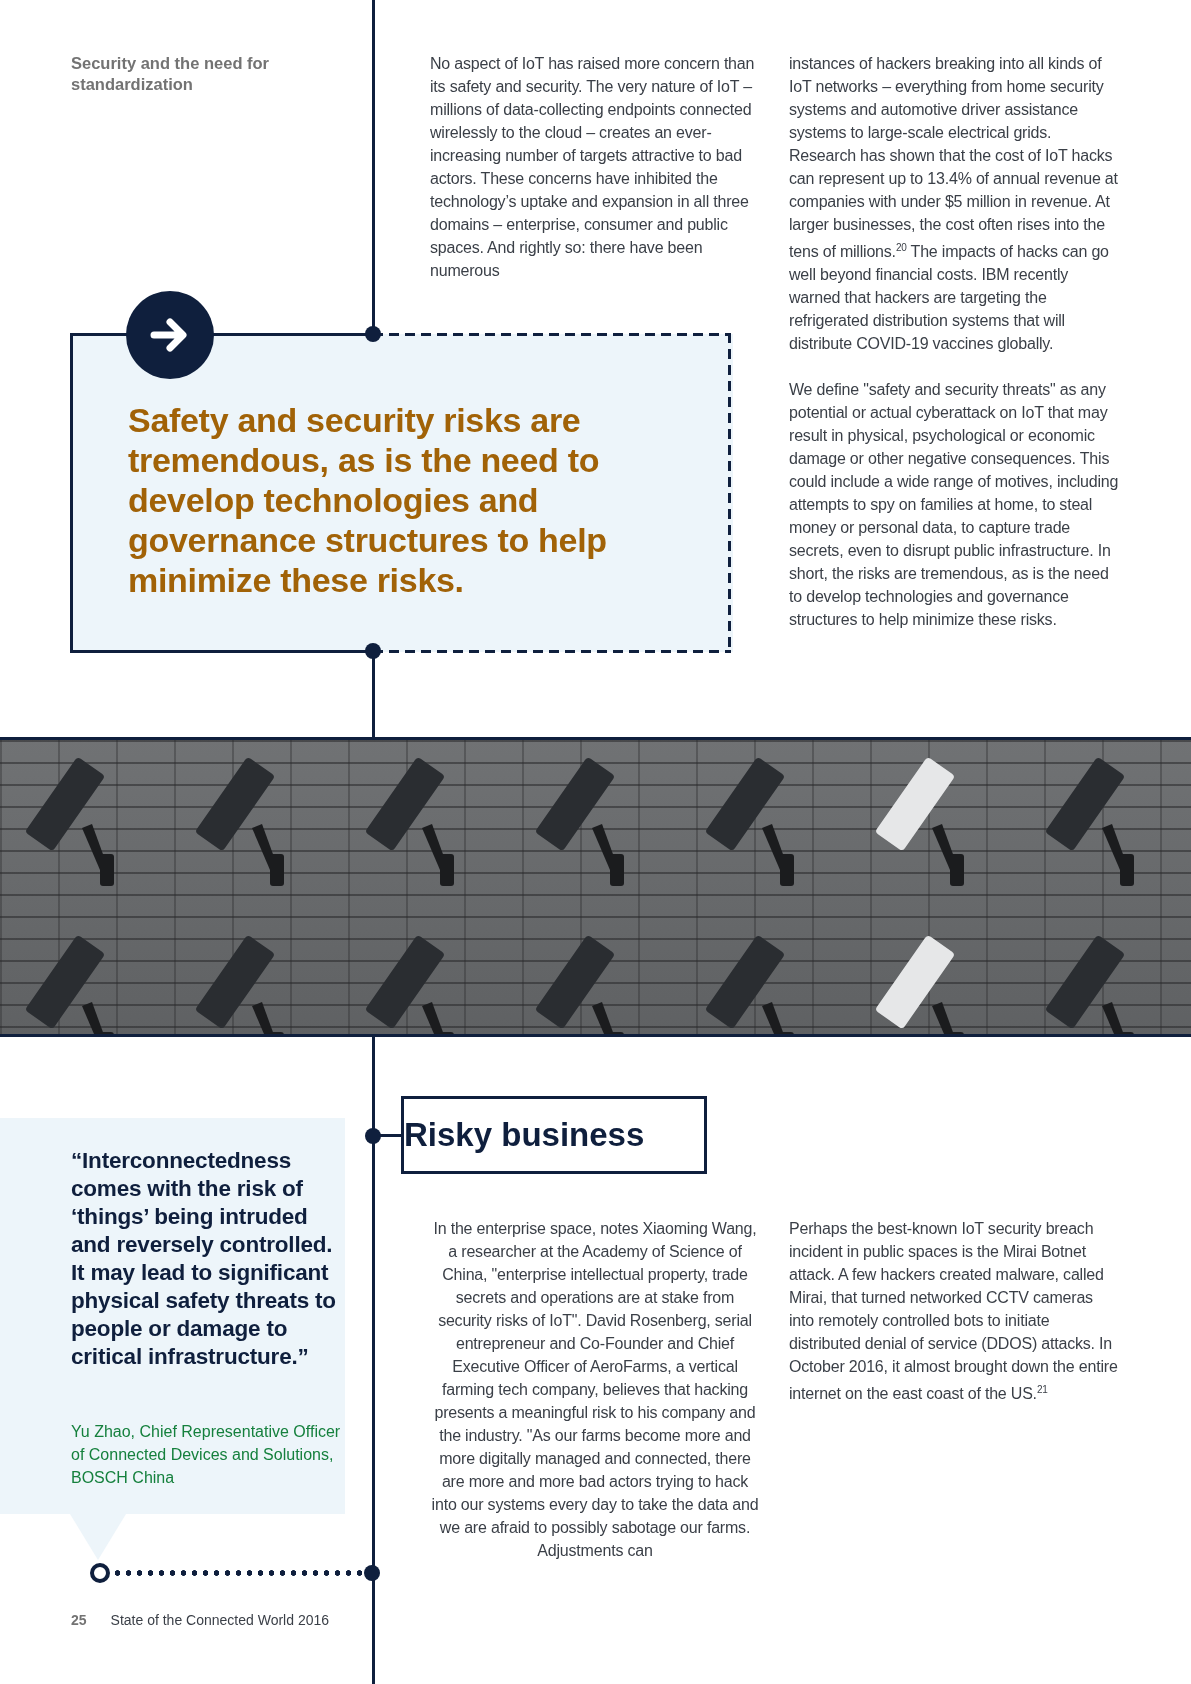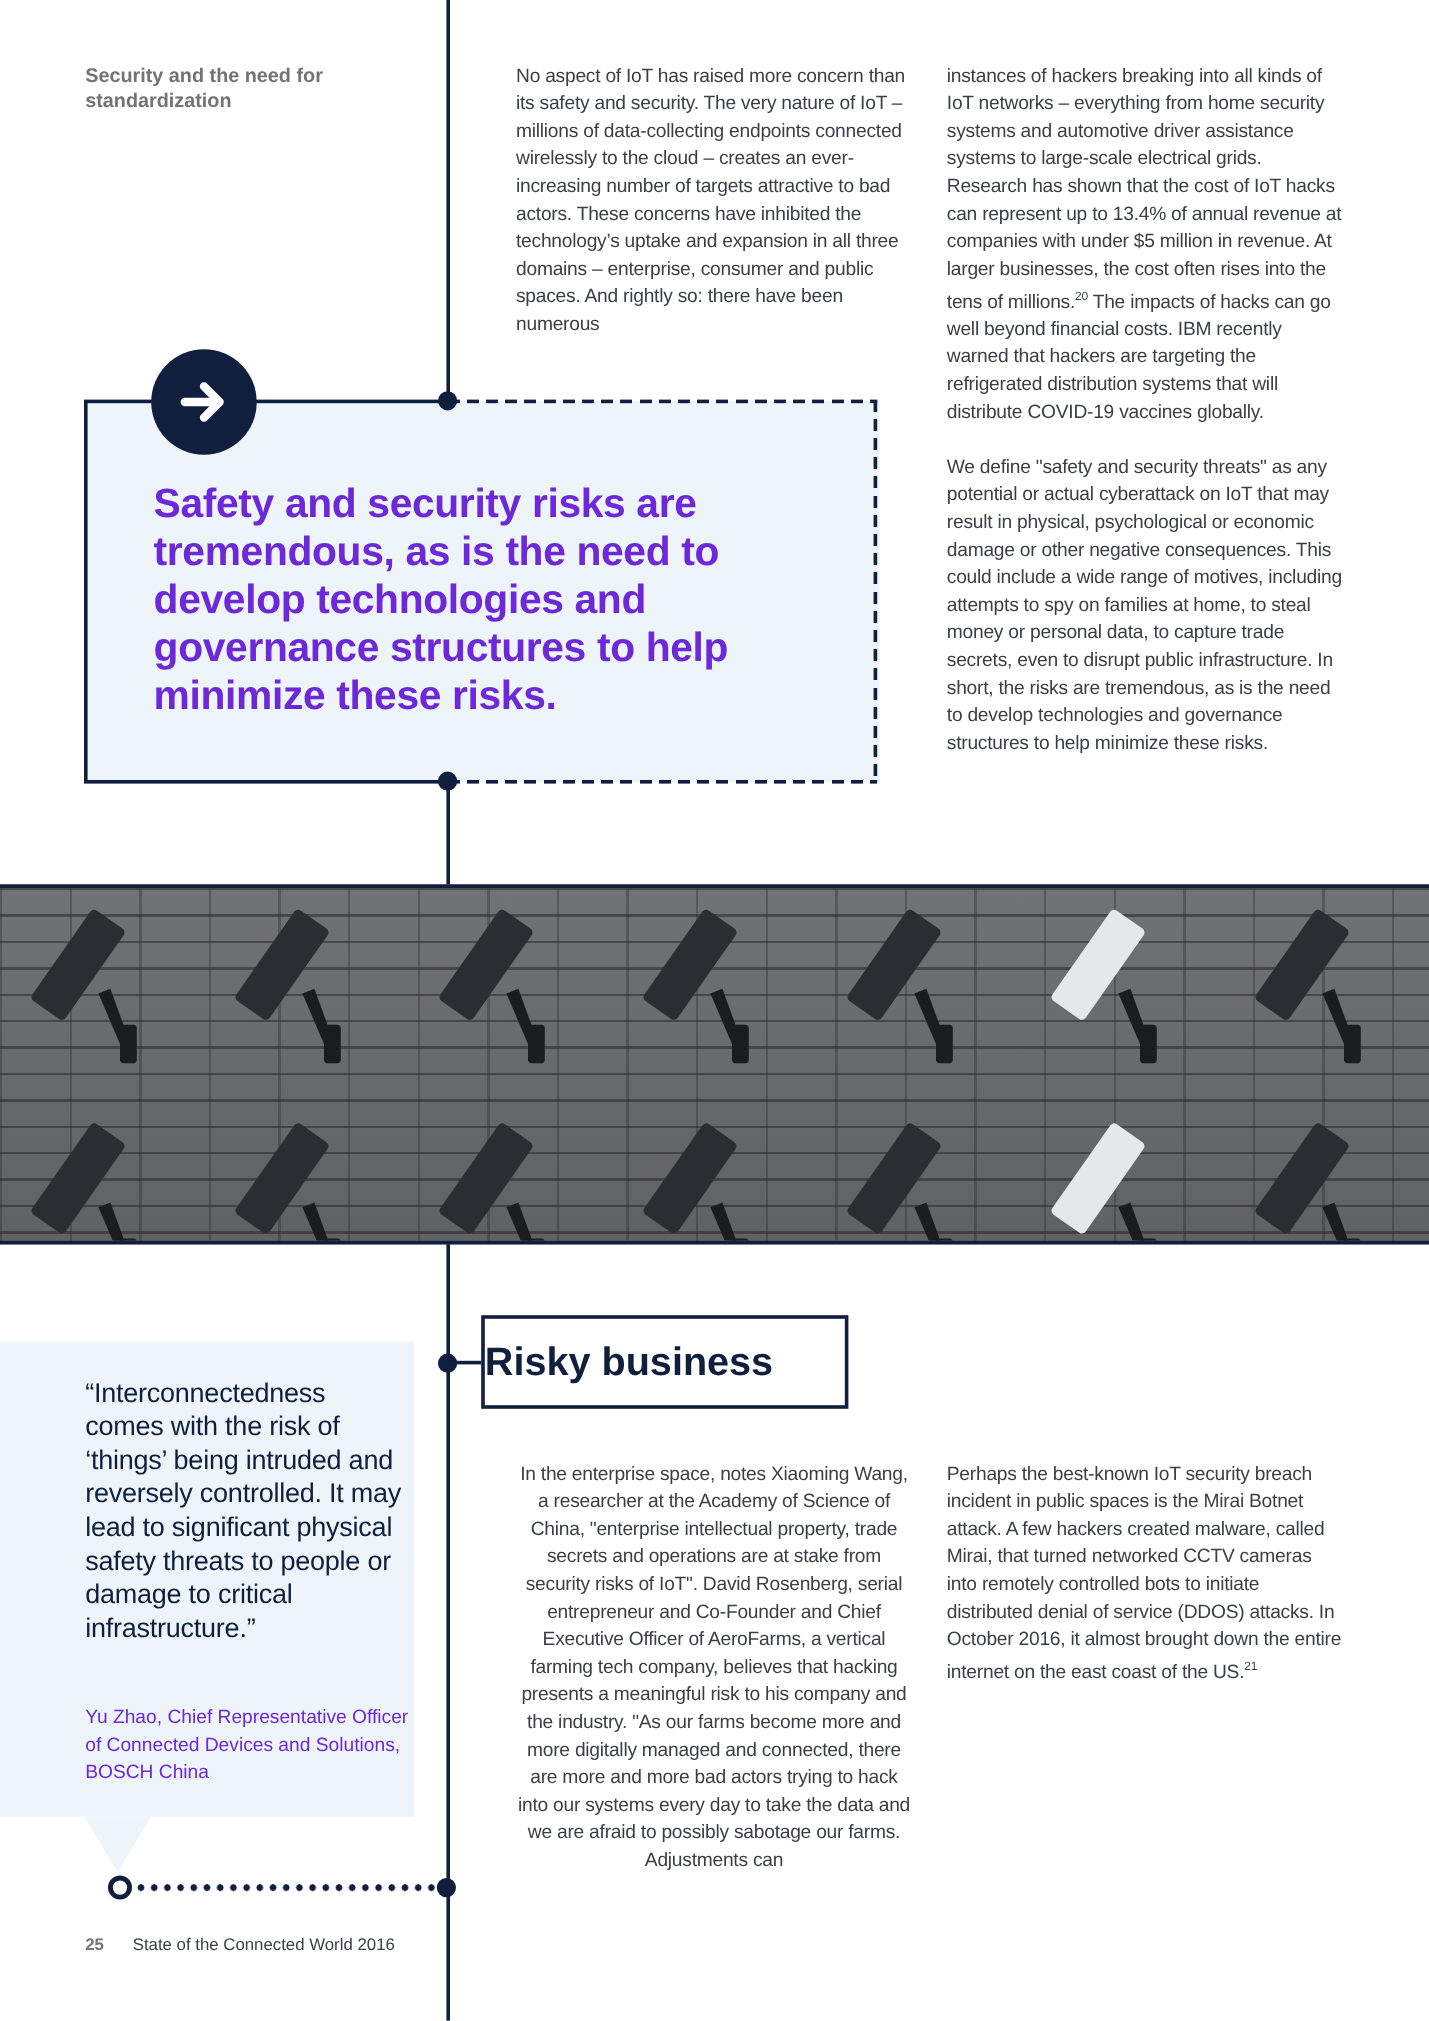--- a/index.html
+++ b/index.html
@@ -28,21 +28,21 @@
   .callout-top-solid { left:70px; top:333px; width:303px; height:3px; background:#0f1f3d; }
   .callout-bot-solid { left:70px; top:650px; width:303px; height:3px; background:#0f1f3d; }
   .dash-h { height:3px; background:repeating-linear-gradient(90deg,#0f1f3d 0 10px,transparent 10px 16px); }
   .dash-v { width:3px; background:repeating-linear-gradient(180deg,#0f1f3d 0 10px,transparent 10px 16px); }
   .arrow-circle {
     left:126px; top:291px; width:88px; height:88px; border-radius:50%;
     background:#0f1f3d; display:flex; align-items:center; justify-content:center;
   }
   .callout-text {
     left:128px; top:400px; width:540px;
-    font-size:34px; line-height:40px; font-weight:bold; color:#6d28d9; letter-spacing:-0.3px;
+    font-size:34px; line-height:40px; font-weight:bold; color:#a16207; letter-spacing:-0.3px;
   }
 
   
   .photo {
     left:0; top:737px; width:1191px; height:294px;
     border-top:3px solid #0f1f3d; border-bottom:3px solid #0f1f3d;
     background-color:#6a6c6e;
     background-image:
       repeating-linear-gradient(180deg, rgba(40,40,42,0.55) 0 2px, transparent 2px 22px),
       repeating-linear-gradient(90deg, rgba(40,40,42,0.35) 0 2px, transparent 2px 58px),
@@ -62,25 +62,25 @@
   .quote-box {
     left:0; top:1118px; width:345px; height:396px; background:#edf5fa;
   }
   .quote-tail {
     left:70px; top:1514px; width:0; height:0;
     border-left:28px solid transparent; border-right:28px solid transparent;
     border-top:46px solid #edf5fa;
   }
   .quote-text {
     left:71px; top:1147px; width:270px;
-    font-size:22.5px; line-height:28px; font-weight:normal; color:#0f1f3d; letter-spacing:-0.2px;
+    font-size:22.5px; line-height:28px; font-weight:bold; color:#0f1f3d; letter-spacing:-0.2px;
   }
   .quote-attr {
     left:71px; top:1420px; width:270px;
-    font-size:16px; line-height:23px; color:#6d28d9;
+    font-size:16px; line-height:23px; color:#15803d;
   }
   .ring {
     left:90px; top:1563px; width:12px; height:12px; border-radius:50%;
     border:4px solid #0f1f3d; background:#fff;
   }
   .dotted-line {
     left:112px; top:1570px; width:252px; height:6px;
     background:radial-gradient(circle, #0f1f3d 2.6px, transparent 3px) 0 0/11px 6px repeat-x;
   }
   .footer { left:71px; top:1612px; font-size:14px; color:#3a3f47; }

